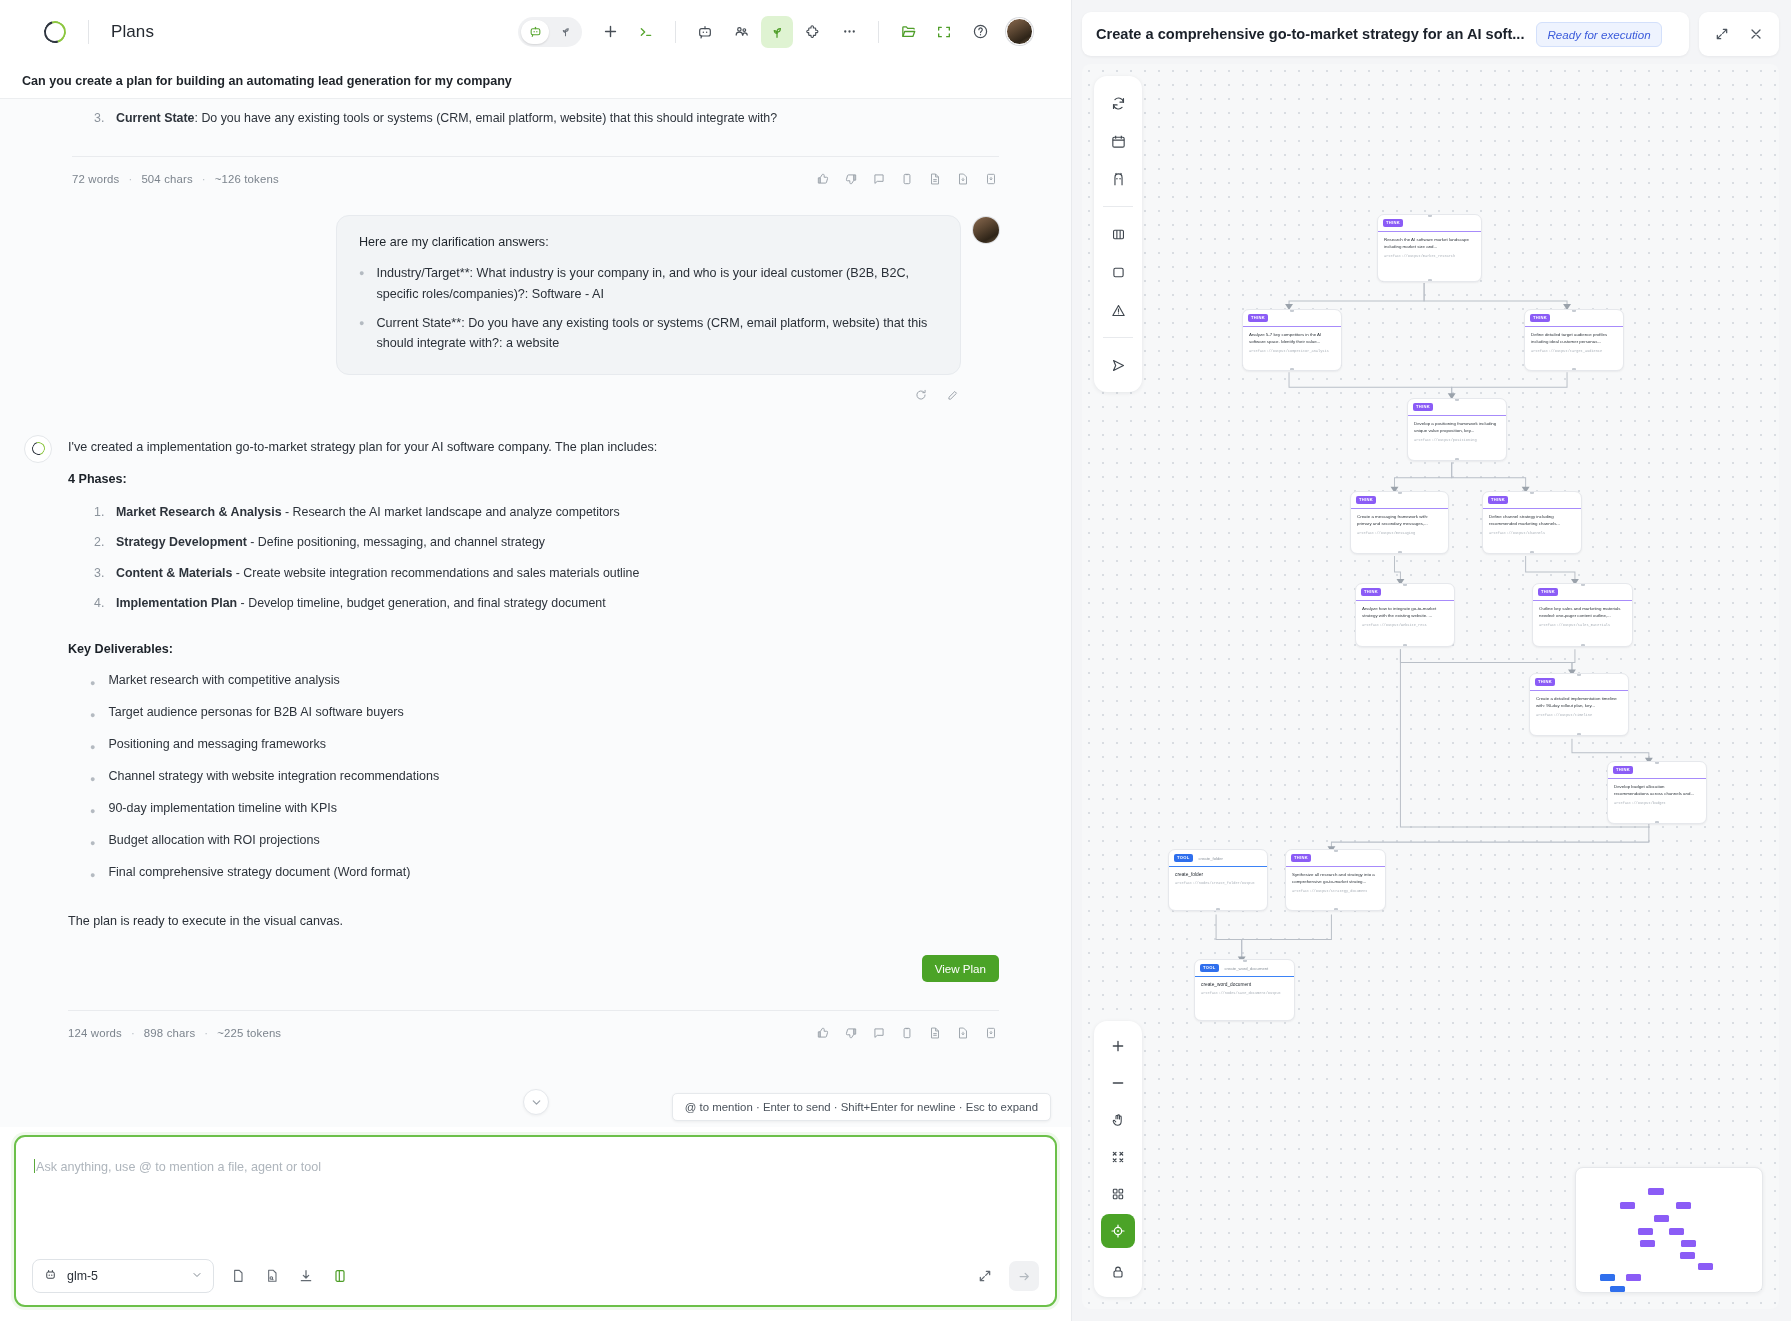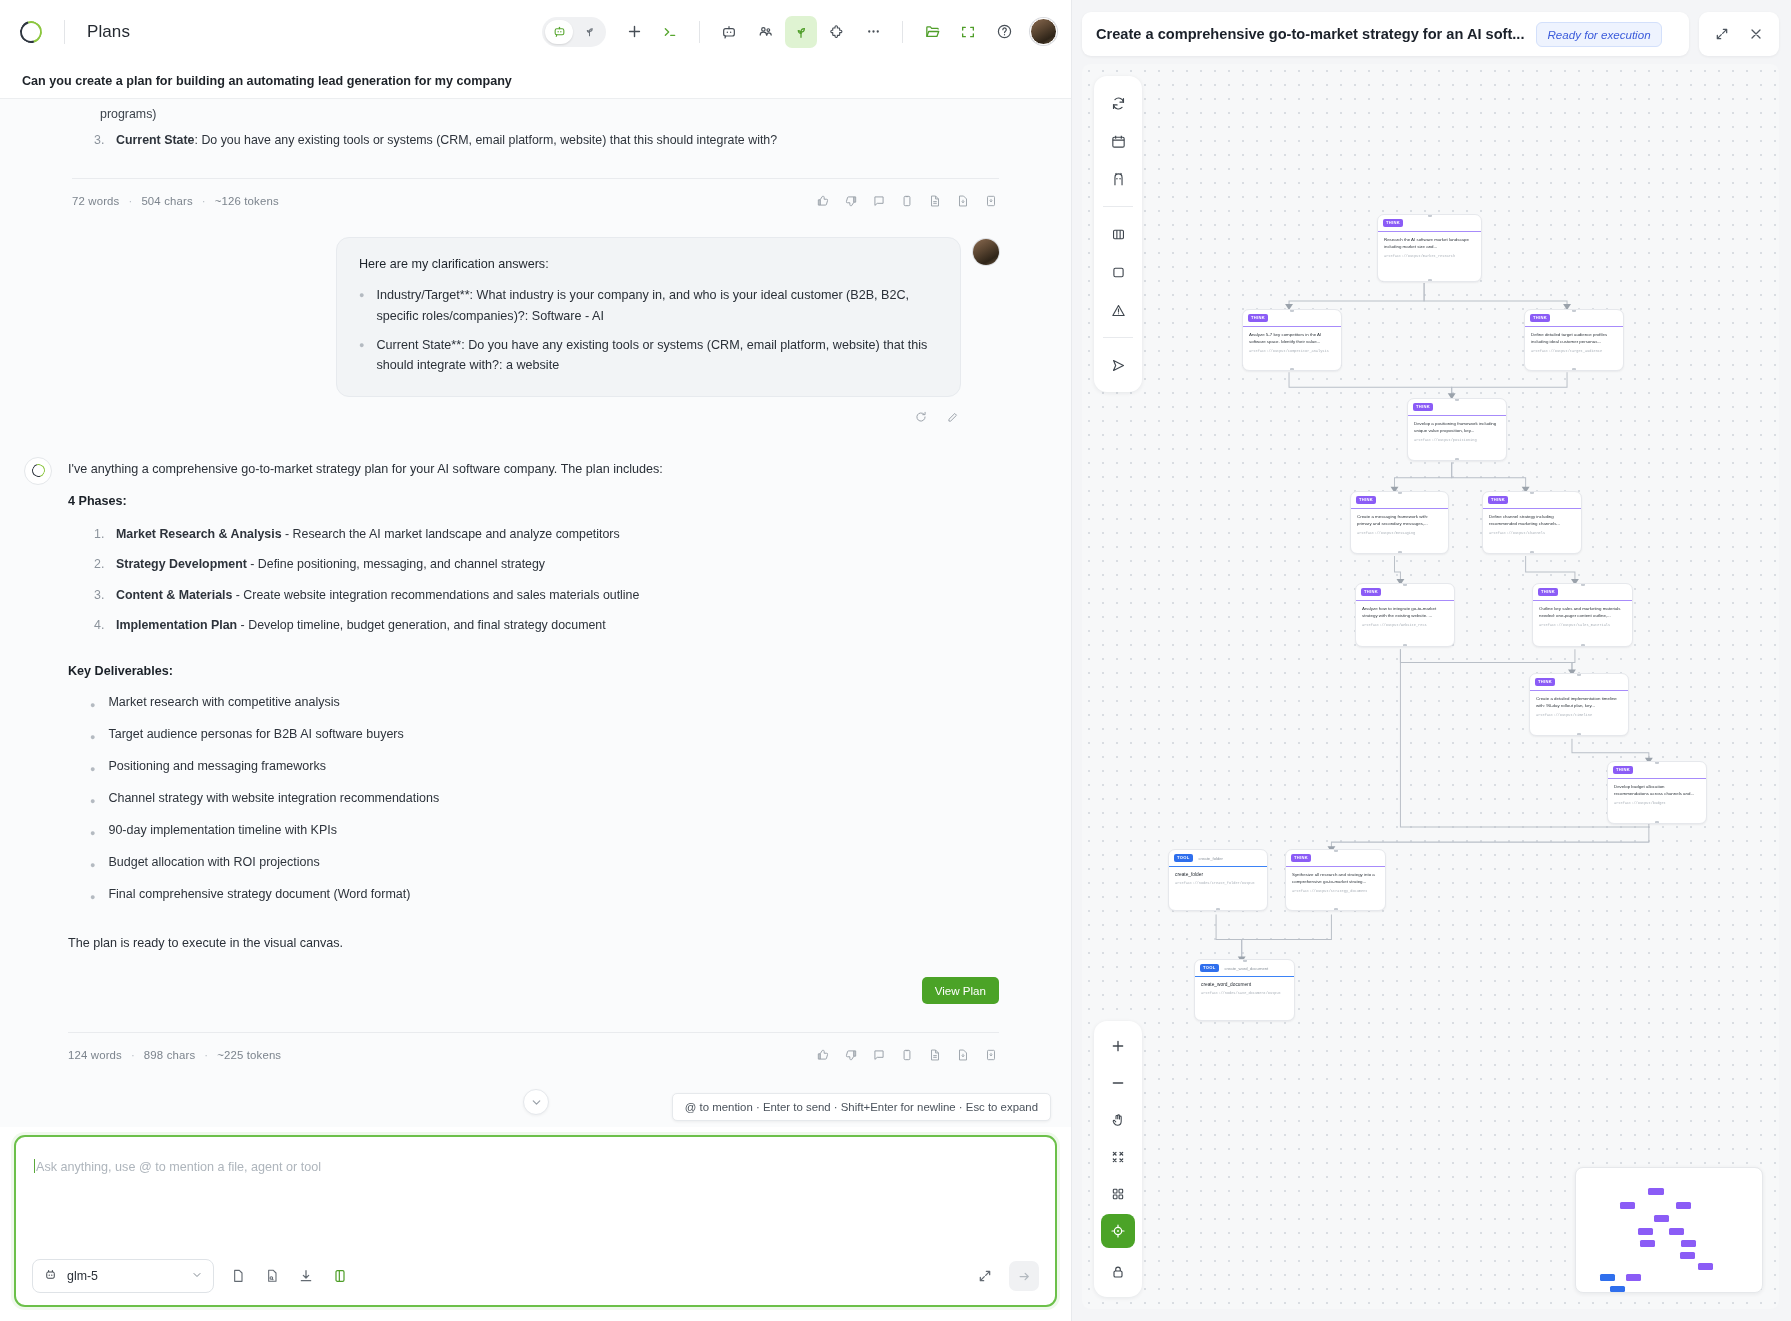--- a/index.html
+++ b/index.html
@@ -15,21 +15,21 @@
   .chat-pane {
     width: 1072px; height: 1321px;
     background: #ffffff;
     display: flex; flex-direction: column;
     position: relative;
     border-right: 1px solid #e8eaed;
   }
   .chat-header {
     height: 63px; min-height:63px;
     display: flex; align-items: center;
-    padding: 0 14px;
+    padding: 0 38px;
     background: #fff;
   }
   .logo-box { width: 34px; height: 34px; display:flex; align-items:center; justify-content:center; }
   .logo-ring {
     width: 22px; height: 22px; border-radius: 50%;
     border: 2.2px solid #2f3640;
     border-top-color: #8cc63f;
     border-right-color: #8cc63f;
     transform: rotate(28deg);
   }
@@ -370,21 +370,20 @@
         </div>
         <div class="avatar"></div>
       </div>
     </div>
 
     <div class="prompt-bar">Can you create a plan for building an automating lead generation for my company</div>
 
     <div class="chat-body">
 
       <div class="msg-block">
-        <div class="trunc-line">programs)</div>
         <div class="ol-item">
           <span class="ol-num">3.</span>
           <span><b>Current State</b><span>: Do you have any existing tools or systems (CRM, email platform, website) that this should integrate with?</span></span>
         </div>
 
         <div class="meta-row">
           <div class="meta-text">
             <span>72 words</span><span class="meta-dot">·</span><span>504 chars</span><span class="meta-dot">·</span><span>~126 tokens</span>
           </div>
           <div class="meta-icons">
@@ -457,21 +456,21 @@
               <path d="M5 19h3l10-10-3-3L5 16z"></path>
             </svg>
           </span>
       </div>
 
       <div class="asst-row">
         <div class="asst-av">
             <div class="asst-ring"></div>
           </div>
         <div class="asst-body">
-          <div class="p">I've anything a comprehensive go-to-market strategy plan for your AI software company. The plan includes:</div>
+          <div class="p">I've created a implementation go-to-market strategy plan for your AI software company. The plan includes:</div>
           <div class="p b">4 Phases:</div>
 
           <div class="ol2">
             <div class="ol-item">
                 <span class="ol-num">1.</span>
                 <span><b>Market Research &amp; Analysis</b><span> - Research the AI market landscape and analyze competitors</span></span>
               </div>
             <div class="ol-item">
                 <span class="ol-num">2.</span>
                 <span><b>Strategy Development</b><span> - Define positioning, messaging, and channel strategy</span></span>

